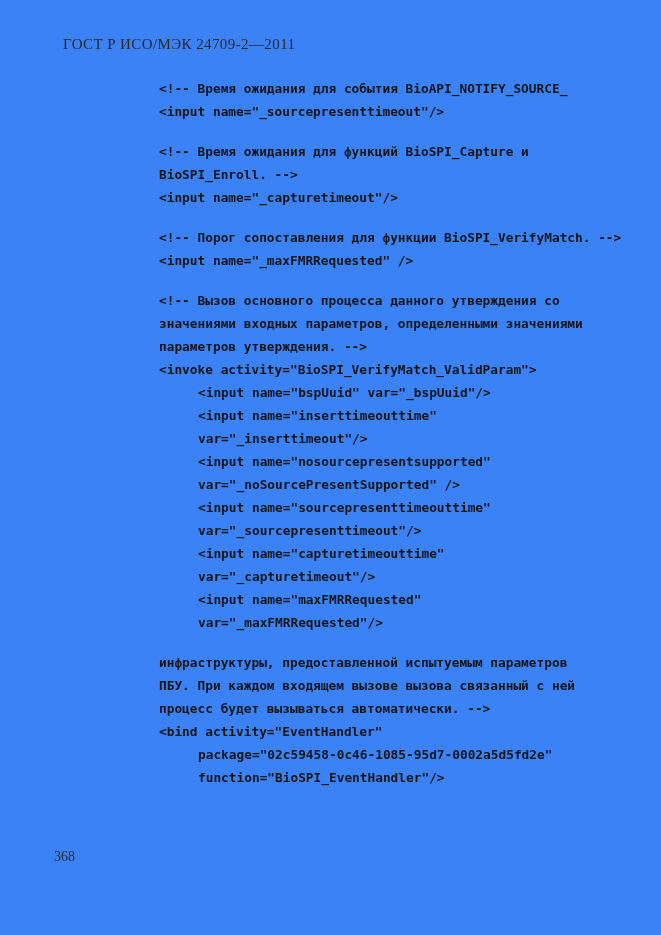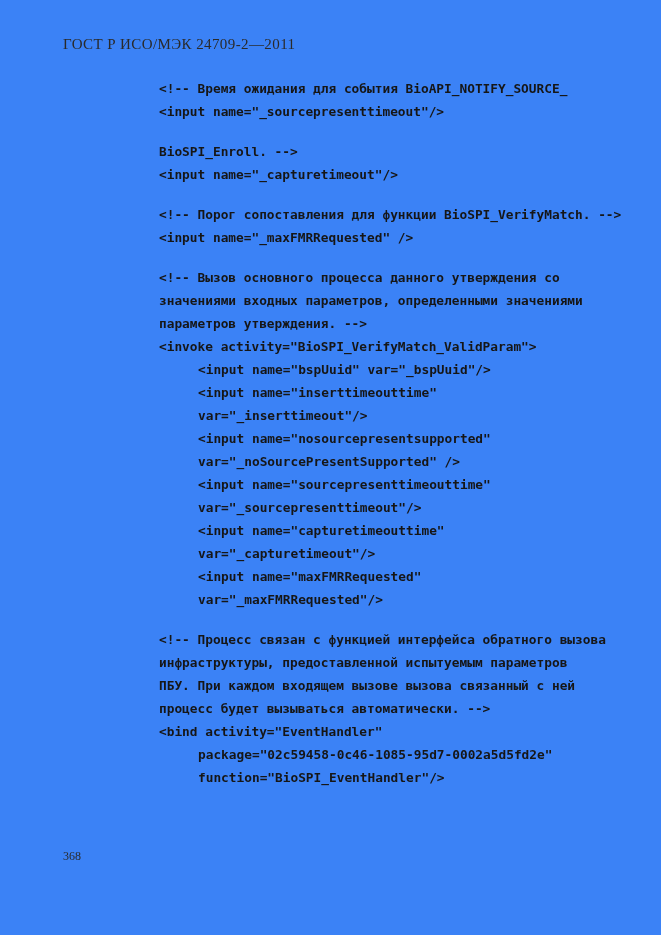--- a/index.html
+++ b/index.html
@@ -40,39 +40,40 @@
   .code-line {
     height: 23px;
     line-height: 23px;
     white-space: pre;
   }
   .code-line.indent-1 {
     padding-left: 39px;
   }
   .page-number {
     position: absolute;
-    left: 63px;
+    left: 54px;
     top: 849px;
     font-family: "Liberation Serif", serif;
-    font-size: 12px;
+    font-size: 14px;
     color: #2a2a2a;
   }
 </style>
 </head>
 <body>
 
 <div class="page">
   <div class="doc-header">ГОСТ Р ИСО/МЭК 24709-2—2011</div>
 
   <div class="code" id="code-listing">
       <div class="code-block">
         <div class="code-line">&lt;!-- Время ожидания для события BioAPI_NOTIFY_SOURCE_</div>
         <div class="code-line">&lt;input name="_sourcepresenttimeout"/&gt;</div>
       </div>
       <div class="code-block">
+        <div class="code-line">&lt;!-- Время ожидания для функций BioSPI_Capture и</div>
         <div class="code-line">BioSPI_Enroll. --&gt;</div>
         <div class="code-line">&lt;input name="_capturetimeout"/&gt;</div>
       </div>
       <div class="code-block">
         <div class="code-line">&lt;!-- Порог сопоставления для функции BioSPI_VerifyMatch. --&gt;</div>
         <div class="code-line">&lt;input name="_maxFMRRequested" /&gt;</div>
       </div>
       <div class="code-block">
         <div class="code-line">&lt;!-- Вызов основного процесса данного утверждения со</div>
         <div class="code-line">значениями входных параметров, определенными значениями</div>
@@ -84,21 +85,20 @@
         <div class="code-line indent-1">&lt;input name="nosourcepresentsupported"</div>
         <div class="code-line indent-1">var="_noSourcePresentSupported" /&gt;</div>
         <div class="code-line indent-1">&lt;input name="sourcepresenttimeouttime"</div>
         <div class="code-line indent-1">var="_sourcepresenttimeout"/&gt;</div>
         <div class="code-line indent-1">&lt;input name="capturetimeouttime"</div>
         <div class="code-line indent-1">var="_capturetimeout"/&gt;</div>
         <div class="code-line indent-1">&lt;input name="maxFMRRequested"</div>
         <div class="code-line indent-1">var="_maxFMRRequested"/&gt;</div>
       </div>
       <div class="code-block">
-        <div class="code-line">&lt;!-- Процесс связан с функцией интерфейса обратного вызова</div>
         <div class="code-line">инфраструктуры, предоставленной испытуемым параметров</div>
         <div class="code-line">ПБУ. При каждом входящем вызове вызова связанный с ней</div>
         <div class="code-line">процесс будет вызываться автоматически. --&gt;</div>
         <div class="code-line">&lt;bind activity="EventHandler"</div>
         <div class="code-line indent-1">package="02c59458-0c46-1085-95d7-0002a5d5fd2e"</div>
         <div class="code-line indent-1">function="BioSPI_EventHandler"/&gt;</div>
       </div>
     </div>
 
   <div class="page-number">368</div>

